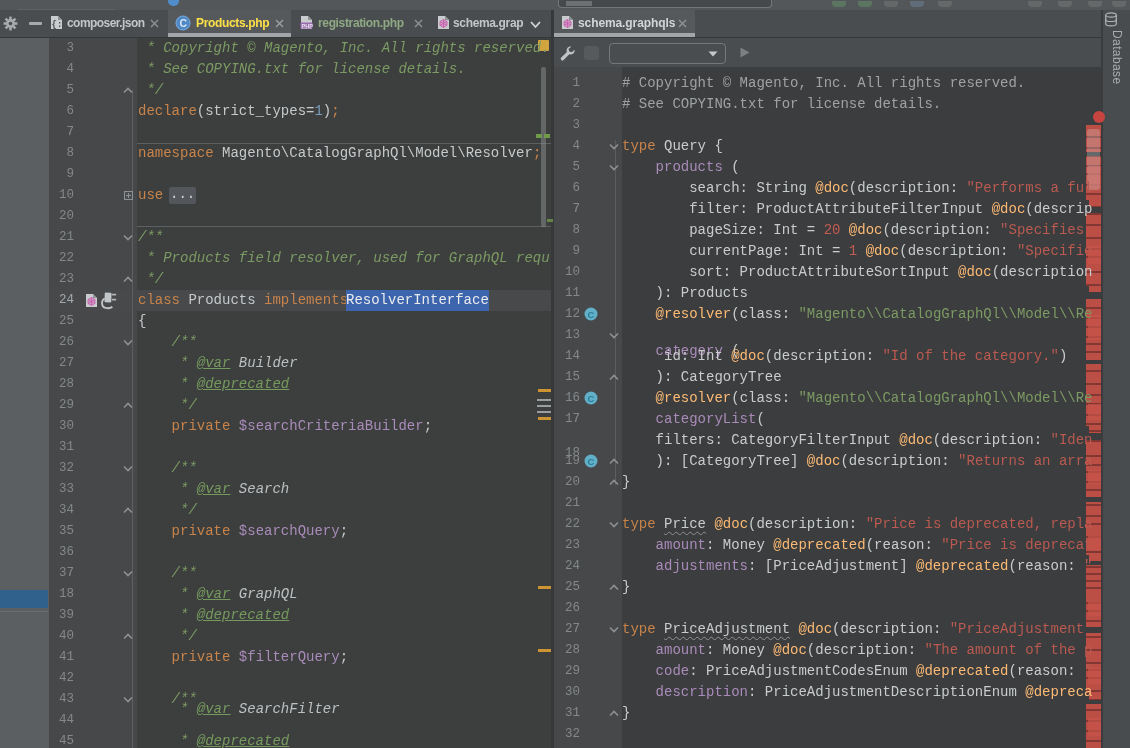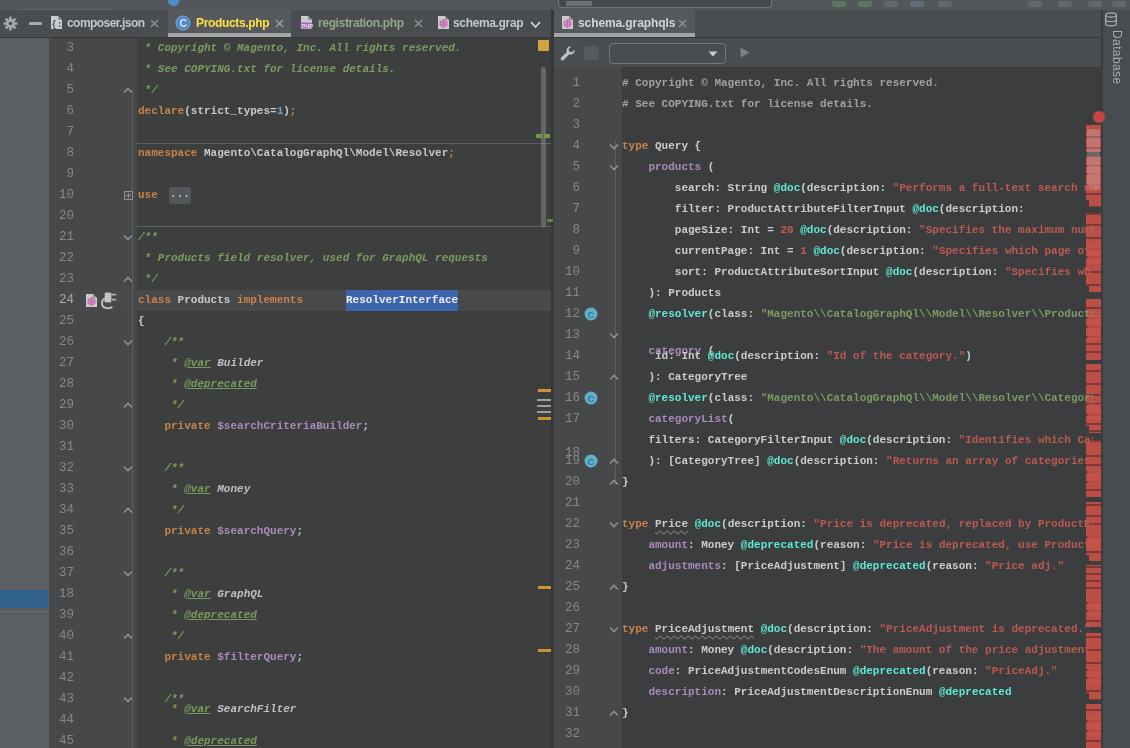--- a/index.html
+++ b/index.html
@@ -1,32 +1,32 @@
 <!DOCTYPE html>
 <html><head><meta charset="utf-8"><style>
 *{margin:0;padding:0;box-sizing:border-box}
 html,body{width:1130px;height:748px;overflow:hidden;background:#4a4d4f;
  font-family:"Liberation Sans",sans-serif;}
 #root{position:absolute;top:0;left:0;width:1130px;height:748px;overflow:hidden}
 .abs{position:absolute}
-.code{font-family:"Liberation Mono",monospace;font-size:11px;line-height:21px;
- white-space:pre;letter-spacing:0px;font-weight:bold}
+.code{font-family:"Liberation Mono",monospace;font-size:14px;line-height:21px;
+ white-space:pre;letter-spacing:0px;font-weight:normal}
 .ln{font-family:"Liberation Mono",monospace;font-size:12.5px;line-height:21px;
  color:#85888a;text-align:right;font-weight:normal}
 .c{color:#7c9a63;font-style:italic}
 .k{color:#c8834a}
 .p{color:#c6c9cb}
 .v{color:#a98bba}
 .n{color:#7c9cbb}
 .dt{color:#769a5e;font-style:italic;text-decoration:underline}
 .dp{color:#bcc0c3;font-style:italic}
 .gc{color:#9fa2a4}
 .t{color:#c9cccd}
 .f{color:#a98bba}
-.d{color:#5eead4}
+.d{color:#fdba74}
 .rs{color:#ba5a51}
 .gs{color:#7c9a63}
 .rn{color:#c45b52}
 .tw{color:#c9cccd;text-decoration:underline wavy #8f9294 1px;text-underline-offset:3px}
 .sel{background:#3d65ae;color:#e9ebed}
 .fold{background:#53565a;color:#d0d3d5;border-radius:2px;height:17px;line-height:15px;padding:0 1px}
 .tabtxt{font-size:12px;font-weight:bold;letter-spacing:-0.35px}
 </style></head><body>
 <div id="root">
     <div class="abs" style="left:0;top:0;width:1130px;height:10px;background:#545759"></div>
@@ -297,21 +297,21 @@
     <div class="abs ln" style="left:34px;top:374px;width:40px;">28</div>
     <div class="abs code" style="left:138px;top:374px;width:412px;overflow:hidden;"><span class="c">     * </span><span class="dt">@deprecated</span></div>
     <div class="abs ln" style="left:34px;top:395px;width:40px;">29</div>
     <div class="abs code" style="left:138px;top:395px;width:412px;overflow:hidden;"><span class="c">     */</span></div>
     <div class="abs ln" style="left:34px;top:416px;width:40px;">30</div>
     <div class="abs code" style="left:138px;top:416px;width:412px;overflow:hidden;"><span class="p">    </span><span class="k">private</span><span class="p"> </span><span class="v">$searchCriteriaBuilder</span><span class="p">;</span></div>
     <div class="abs ln" style="left:34px;top:437px;width:40px;">31</div>
     <div class="abs ln" style="left:34px;top:458px;width:40px;">32</div>
     <div class="abs code" style="left:138px;top:458px;width:412px;overflow:hidden;"><span class="c">    /**</span></div>
     <div class="abs ln" style="left:34px;top:479px;width:40px;">33</div>
-    <div class="abs code" style="left:138px;top:479px;width:412px;overflow:hidden;"><span class="c">     * </span><span class="dt">@var</span><span class="c"> </span><span class="dp">Money</span></div>
+    <div class="abs code" style="left:138px;top:479px;width:412px;overflow:hidden;"><span class="c">     * </span><span class="dt">@var</span><span class="c"> </span><span class="dp">Search</span></div>
     <div class="abs ln" style="left:34px;top:500px;width:40px;">34</div>
     <div class="abs code" style="left:138px;top:500px;width:412px;overflow:hidden;"><span class="c">     */</span></div>
     <div class="abs ln" style="left:34px;top:521px;width:40px;">35</div>
     <div class="abs code" style="left:138px;top:521px;width:412px;overflow:hidden;"><span class="p">    </span><span class="k">private</span><span class="p"> </span><span class="v">$searchQuery</span><span class="p">;</span></div>
     <div class="abs ln" style="left:34px;top:542px;width:40px;">36</div>
     <div class="abs ln" style="left:34px;top:563px;width:40px;">37</div>
     <div class="abs code" style="left:138px;top:563px;width:412px;overflow:hidden;"><span class="c">    /**</span></div>
     <div class="abs ln" style="left:34px;top:584px;width:40px;">18</div>
     <div class="abs code" style="left:138px;top:584px;width:412px;overflow:hidden;"><span class="c">     * </span><span class="dt">@var</span><span class="c"> </span><span class="dp">GraphQL</span></div>
     <div class="abs ln" style="left:34px;top:605px;width:40px;">39</div>

